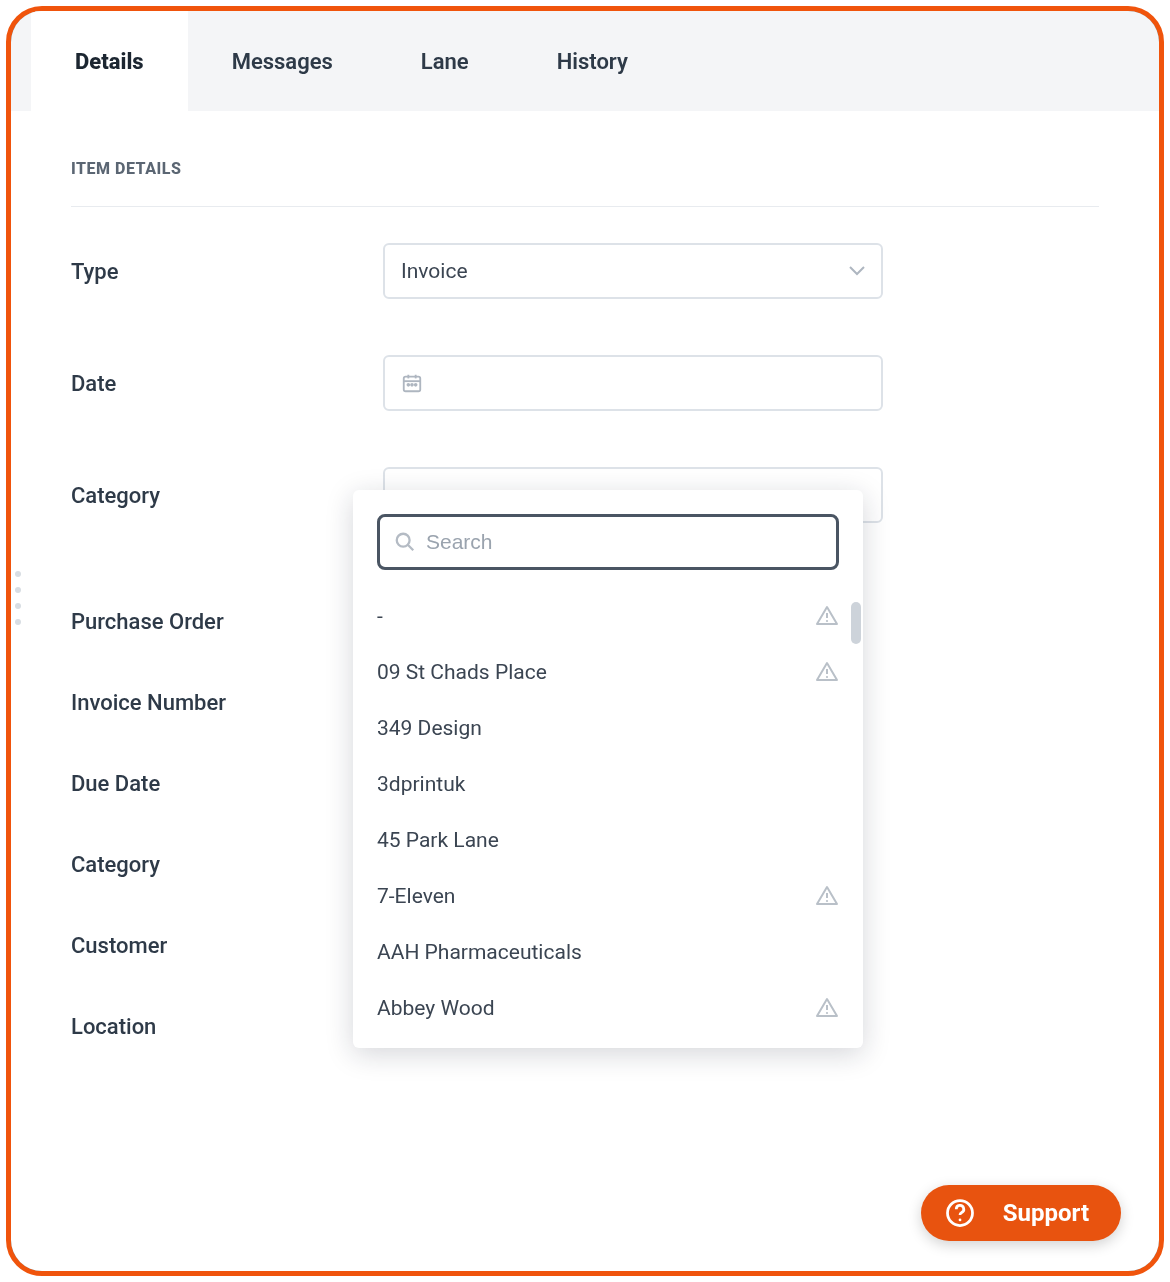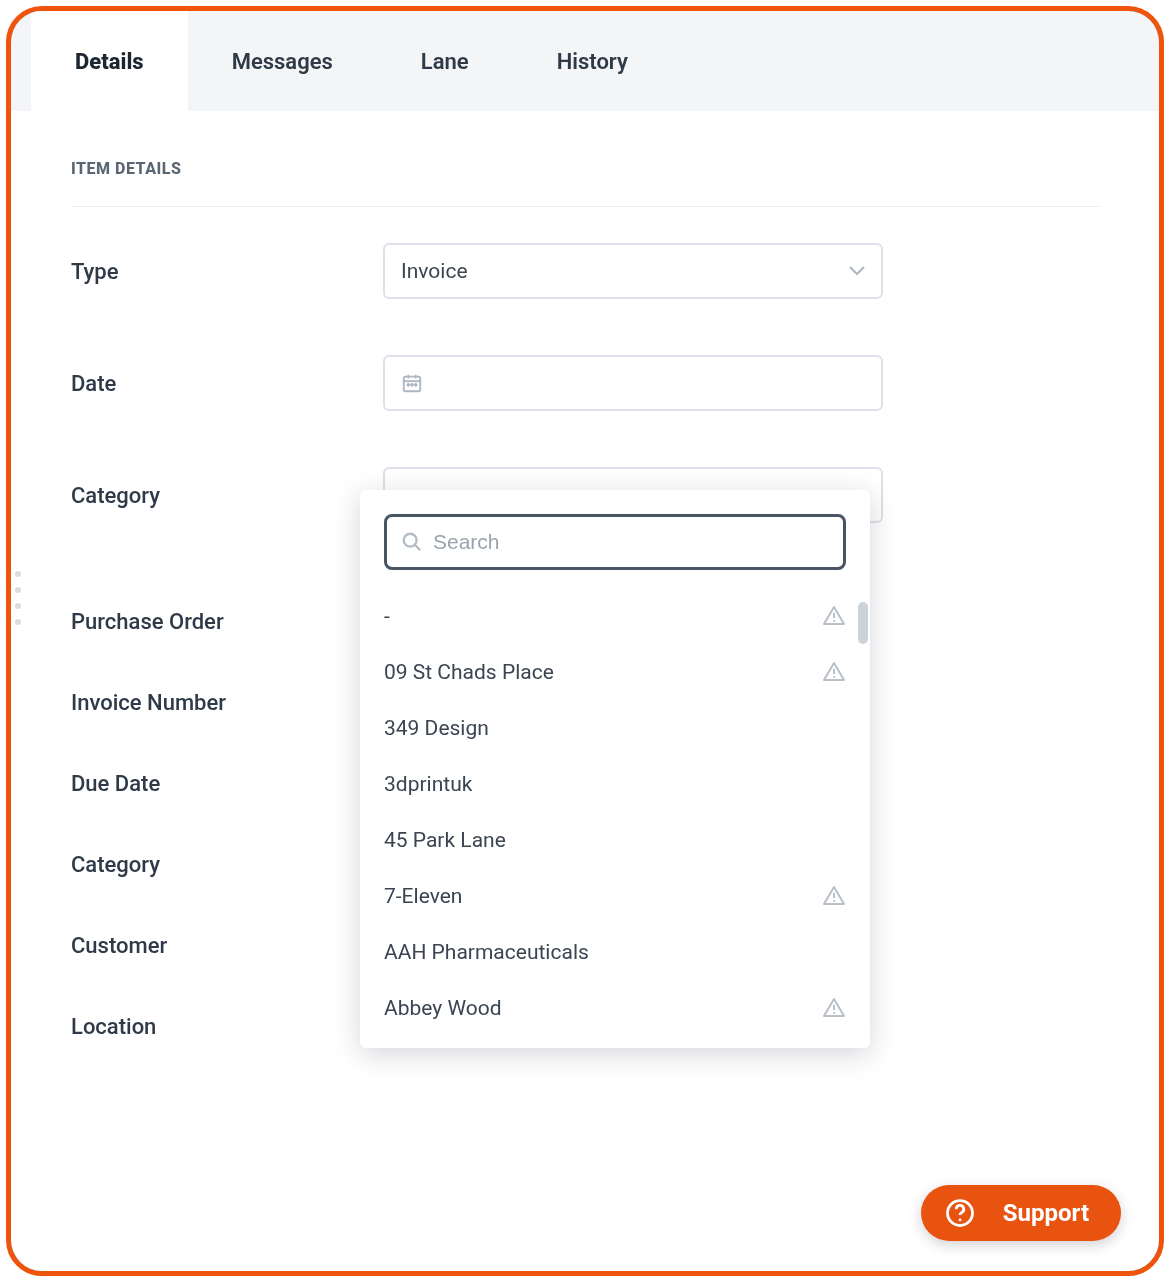--- a/index.html
+++ b/index.html
@@ -101,21 +101,21 @@
     flex-direction: column;
     gap: 10px;
   }
   .dots span {
     width: 6px; height: 6px; border-radius: 50%;
     background: #D8DDE3;
   }
   
   .dropdown {
     position: absolute;
-    left: 349px;
+    left: 342px;
     top: 479px;
     width: 510px;
     background: #fff;
     border-radius: 6px;
     box-shadow: 0 6px 28px rgba(20,30,50,0.18);
     padding: 24px 0 12px 0;
   }
   .search-wrap {
     margin: 0 24px 18px 24px;
     border: 3px solid #4A5563;

